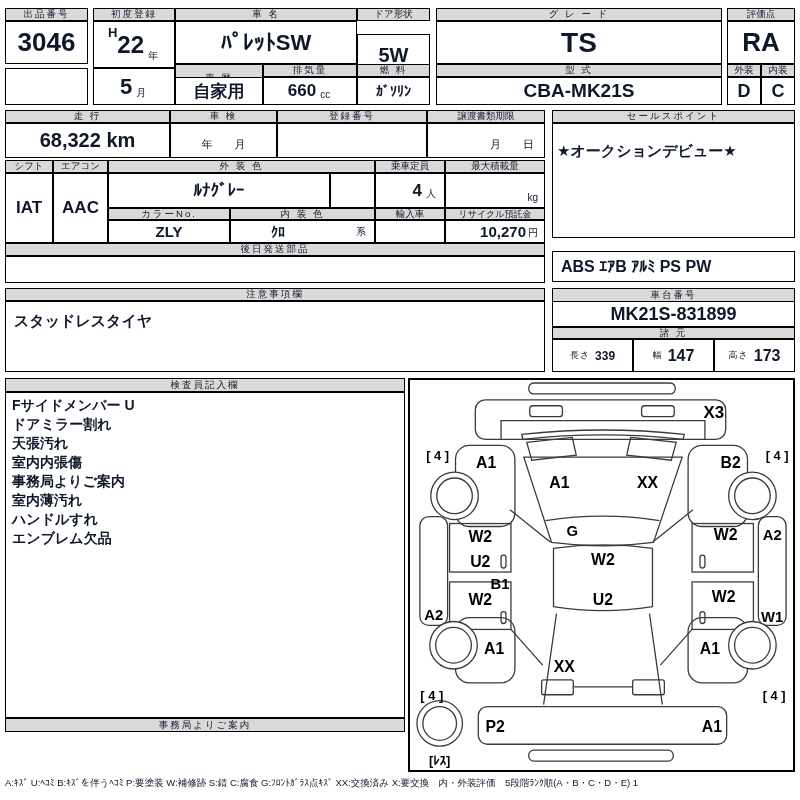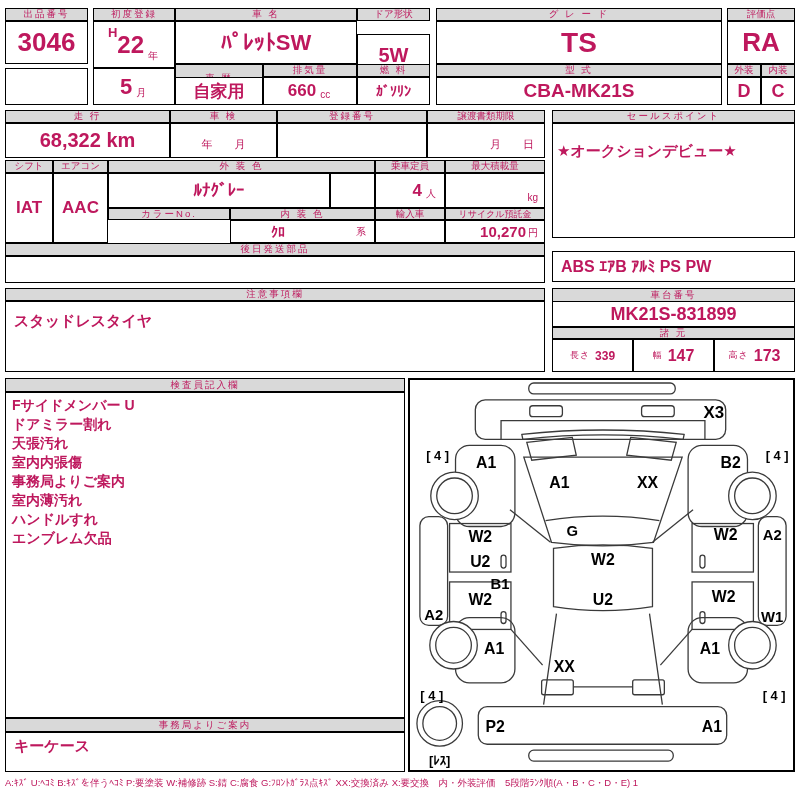--- a/index.html
+++ b/index.html
@@ -1,17 +1,17 @@
 <!DOCTYPE html>
 <html><head>
 <meta charset="utf-8">
 <style>
   html,body{margin:0;padding:0;background:#fff;}
   #sheet{position:relative;width:800px;height:800px;background:#fff;
-         font-family:"Liberation Sans","DejaVu Sans",sans-serif;color:#be185d;overflow:hidden;}
+         font-family:"Liberation Sans","DejaVu Sans",sans-serif;color:#0f172a;overflow:hidden;}
   .h{position:absolute;box-sizing:border-box;background:#d9d9d9;border:1px solid #000;
      display:flex;align-items:center;justify-content:center;
      font-size:9.5px;letter-spacing:2px;white-space:nowrap;}
   .v{position:absolute;box-sizing:border-box;background:#fff;border:1px solid #000;
      display:flex;align-items:center;justify-content:center;font-weight:bold;white-space:nowrap;}
   .unit{font-size:10px;font-weight:normal;margin:6px 2px 0 4px;}
   .era{font-size:13px;align-self:flex-start;margin-top:3px;}
   .usmall{font-size:10px;font-weight:normal;align-self:flex-end;margin:0 2px 4px 4px;}
   .dl{font-size:9px;font-weight:normal;margin-right:5px;letter-spacing:1px;}
   .box{position:absolute;box-sizing:border-box;border:2px solid #000;background:#fff;}
@@ -100,20 +100,21 @@
       <span class="unit">人</span>
   </div>
 
   <div class="h" style="left:445px;top:160px;width:100px;height:13px;letter-spacing:0;">最大積載量</div>
   <div class="v" style="left:445px;top:173px;width:100px;height:35px;justify-content:flex-end;align-items:flex-end;padding:0 6px 4px 0;">
     <span></span>
       <span style="font-size:10px;font-weight:normal;">kg</span>
   </div>
 
   <div class="h" style="left:108px;top:208px;width:122px;height:12px;">カラーNo.</div>
+  <div class="v" style="left:108px;top:220px;width:122px;height:23px;font-size:15px;">ZLY</div>
 
   <div class="h" style="left:230px;top:208px;width:145px;height:12px;">内 装 色</div>
   <div class="v" style="left:230px;top:220px;width:145px;height:23px;">
     <span style="font-size:14px;margin-left:40px;">ｸﾛ</span>
       <span style="font-size:10px;font-weight:normal;margin-left:auto;margin-right:8px;">系</span>
   </div>
 
   <div class="h" style="left:375px;top:208px;width:70px;height:12px;letter-spacing:0;">輸入車</div>
   <div class="v" style="left:375px;top:220px;width:70px;height:23px;"></div>
 
@@ -152,21 +153,20 @@
       <div>Fサイドメンバー U</div>
       <div>ドアミラー割れ</div>
       <div>天張汚れ</div>
       <div>室内内張傷</div>
       <div>事務局よりご案内</div>
       <div>室内薄汚れ</div>
       <div>ハンドルすれ</div>
       <div>エンブレム欠品</div>
     </div>
   <div class="h" style="left:5px;top:718px;width:400px;height:14px;">事務局よりご案内</div>
-  <div class="v" style="left:5px;top:732px;width:400px;height:40px;align-items:flex-start;justify-content:flex-start;padding:4px 8px;font-size:15px;">キーケース</div>
 
   <div class="box" style="left:408px;top:378px;width:387px;height:394px;">
     <svg width="383" height="390" viewBox="0 0 387 394">
       <g fill="none" stroke="#3a3a3a" stroke-width="1.3">
         <rect x="120" y="3" width="148" height="11" rx="5"></rect>
         <rect x="66" y="20" width="253" height="40" rx="10"></rect>
         <rect x="121" y="26" width="33" height="11" rx="3"></rect>
         <rect x="234" y="26" width="33" height="11" rx="3"></rect>
         <path d="M92,60 V41 H298 V60"></path>
         <path d="M113,55 Q195,46 277,55 L276,60 Q195,51 114,60 Z"></path>

